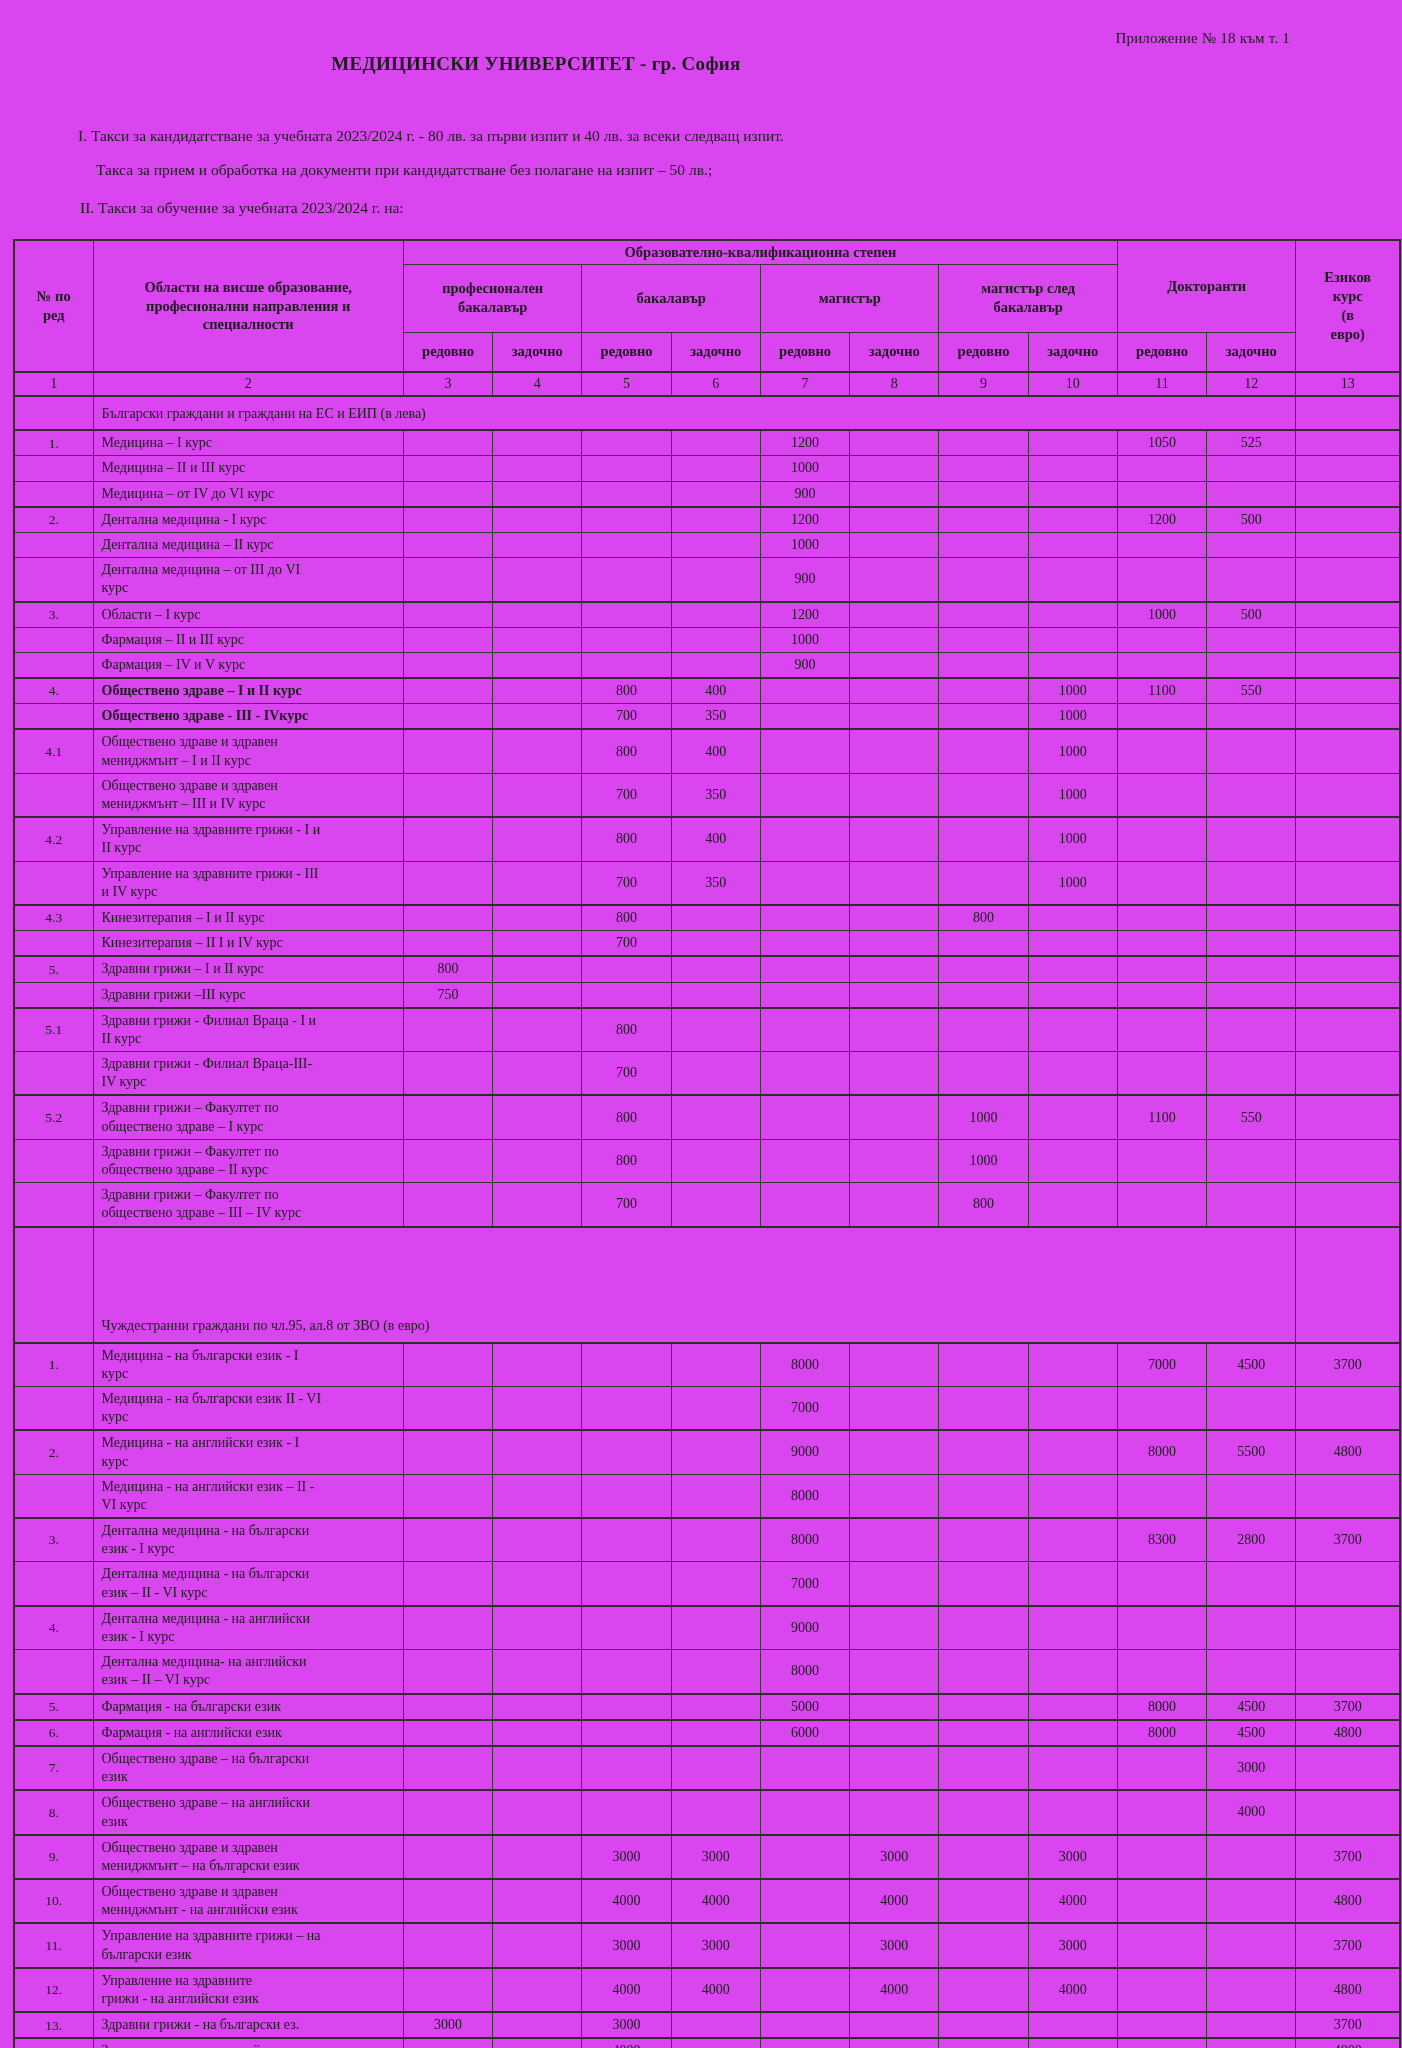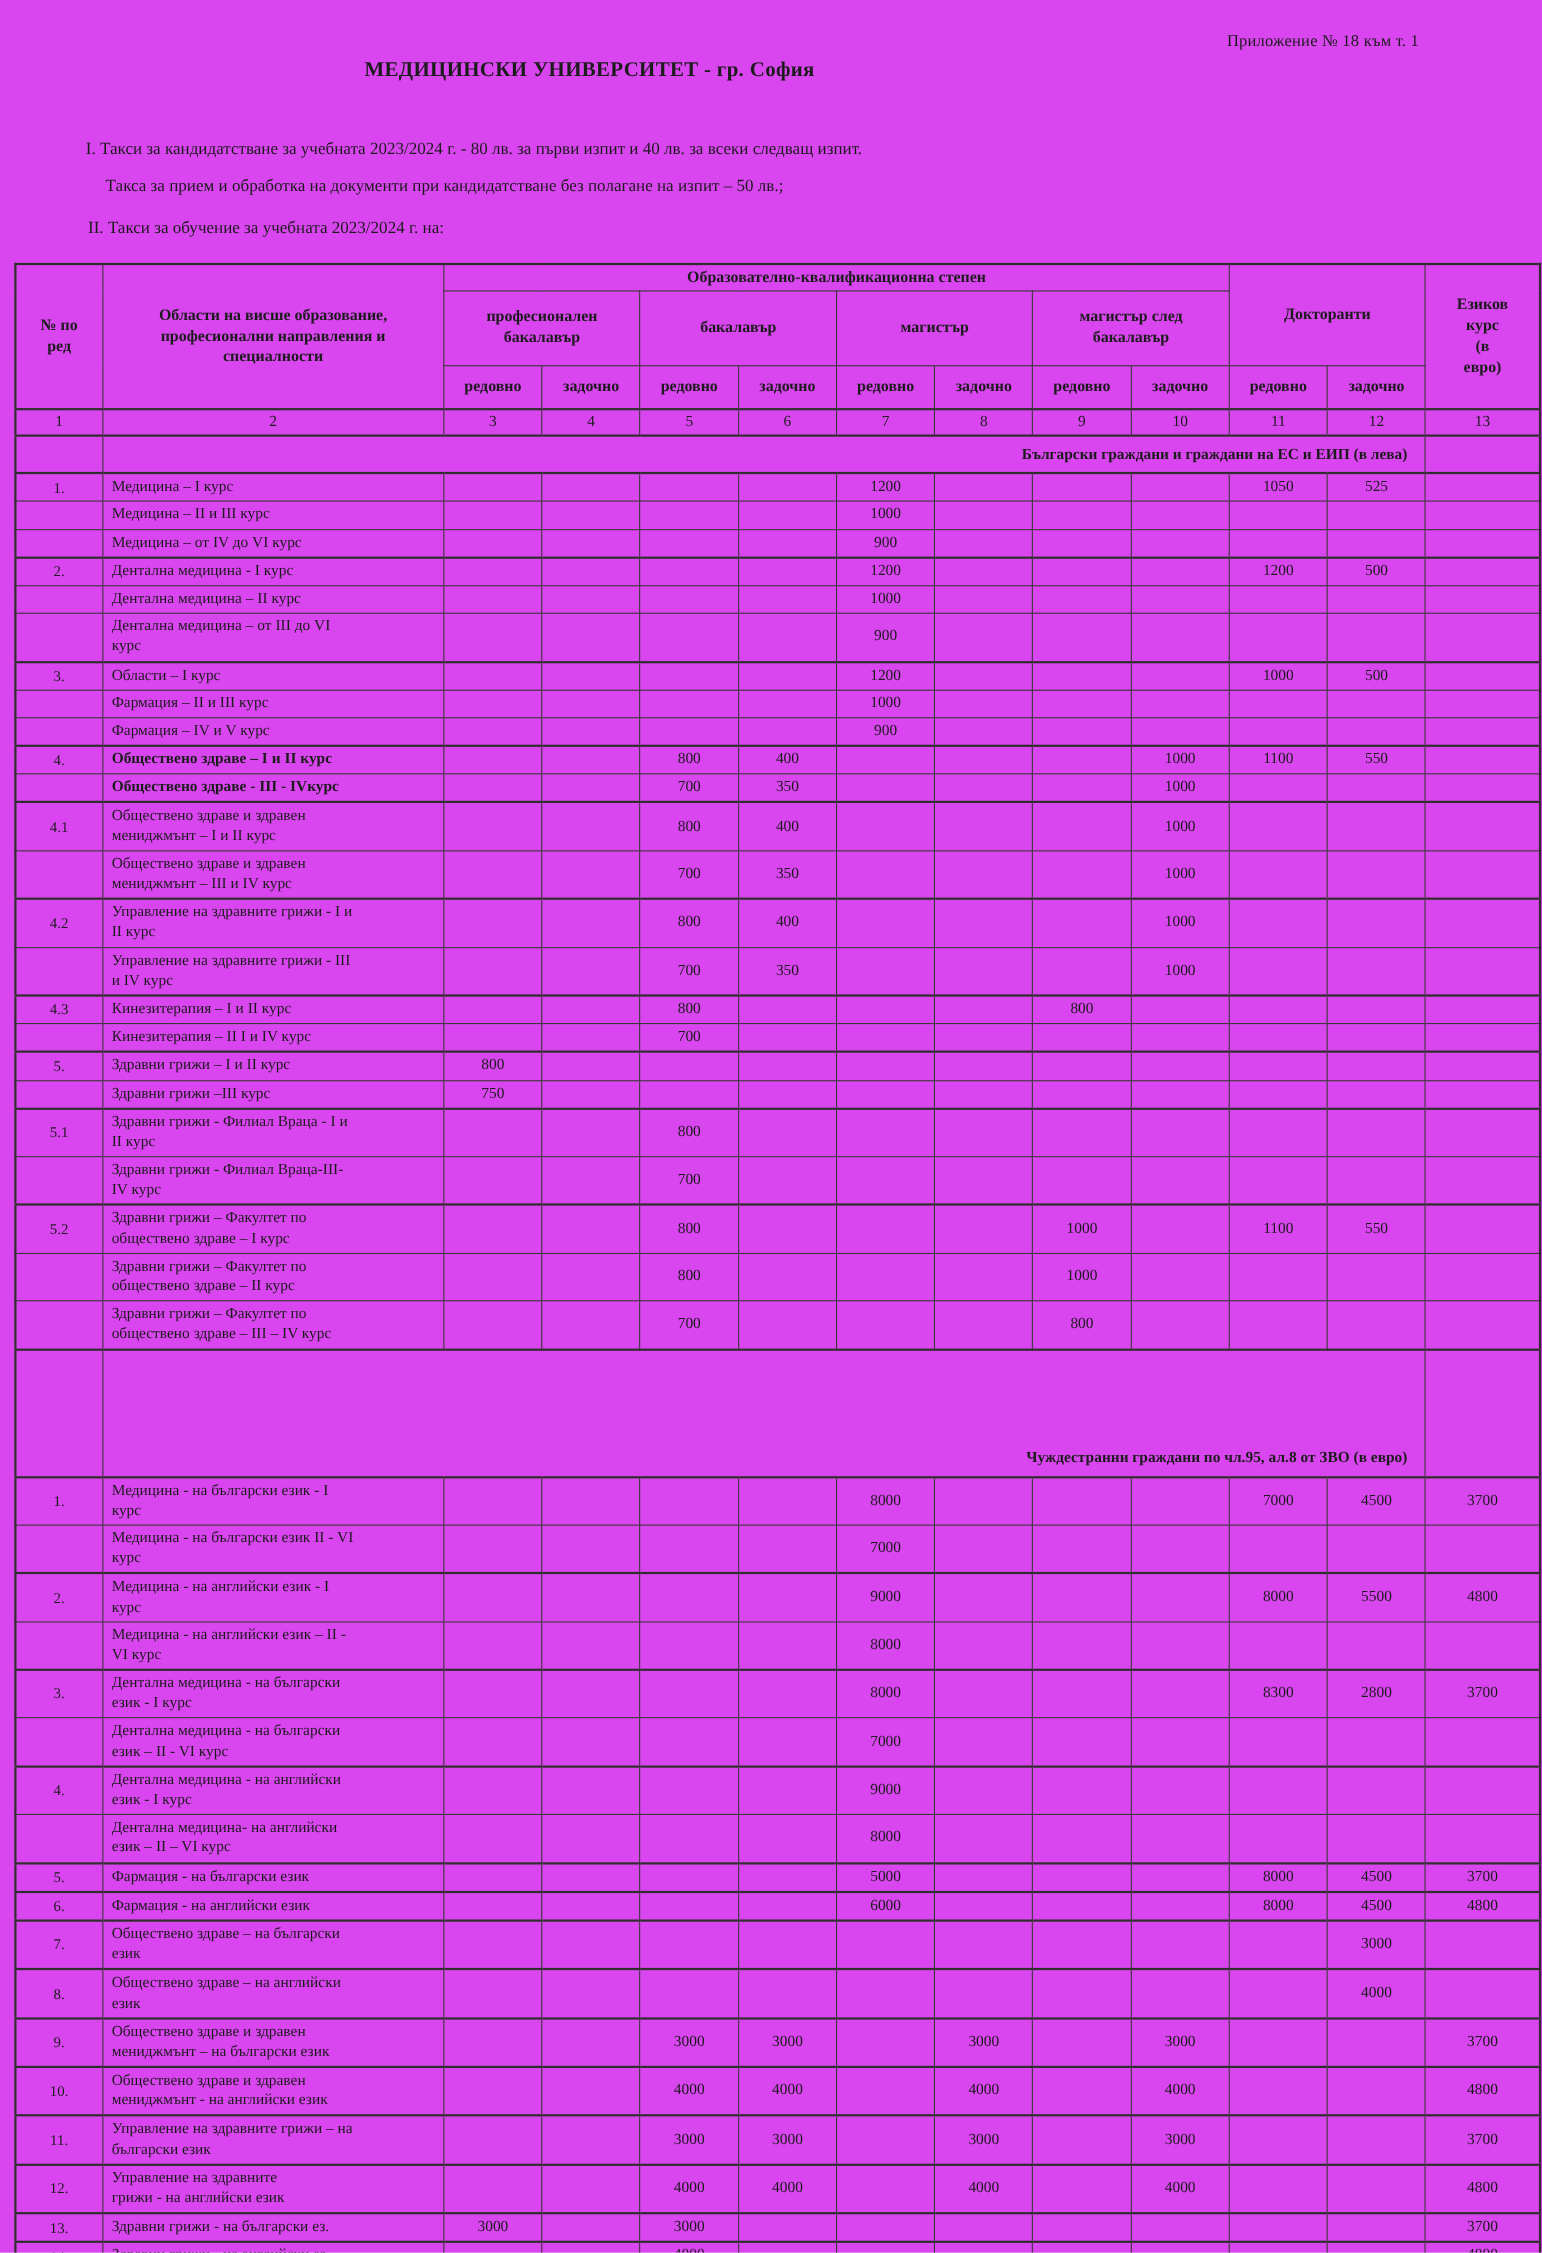--- a/index.html
+++ b/index.html
@@ -41,21 +41,21 @@
   .data-row td.label{
     text-align:left;padding-left:8px;white-space:pre-line;
   }
   .data-row td.label.b{font-weight:bold;}
   .data-row td.num{font-size:13.5px;}
   .data-row.group-start td{border-top:2px solid #2f2e2c;}
   .section-row td{
     border-top:2px solid #2f2e2c;vertical-align:bottom;
   }
   .section-row td.section-label{
-    text-align:right;font-weight:bold;padding:4px 16px 6px 8px;height:34px;
+    text-align:left;font-weight:normal;padding:4px 16px 6px 8px;height:34px;
   }
   .section-row.tall td.section-label{height:116px;margin-top:22px;}
 </style>
 </head>
 <body>
 
 <div class="page">
 
   <div class="annotation">Приложение № 18 към т. 1</div>
 

